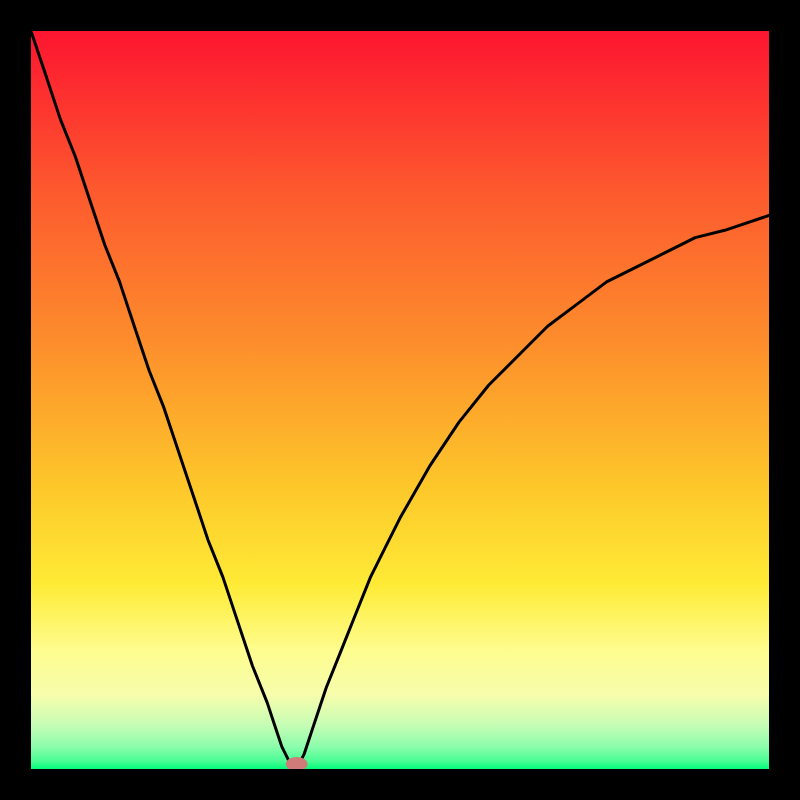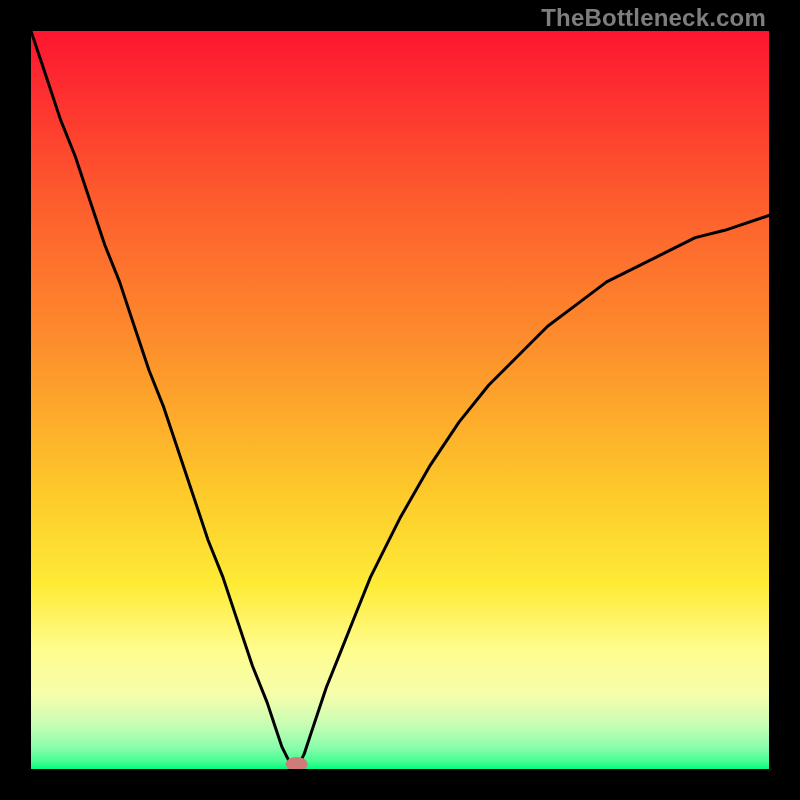--- a/index.html
+++ b/index.html
@@ -59,15 +59,14 @@
           <stop offset="99%" stop-color="#46fd92"></stop>
           <stop offset="100%" stop-color="#01fc7c"></stop>
         </linearGradient>
       </defs>
       <rect x="0" y="0" width="738" height="738" fill="url(#bg-grad)"></rect>
       <path id="curve-path" d="M0.0 0.0 L14.8 44.3 L29.5 88.6 L44.3 125.5 L59.0 169.7 L73.8 214.0 L88.6 250.9 L103.3 295.2 L118.1 339.5 L132.8 376.4 L147.6 420.7 L162.4 464.9 L177.1 509.2 L191.9 546.1 L206.6 590.4 L221.4 634.7 L236.2 671.6 L243.5 693.7 L250.9 715.9 L258.3 730.6 L265.7 738.0 L273.1 723.2 L280.4 701.1 L295.2 656.8 L310.0 619.9 L324.7 583.0 L339.5 546.1 L354.2 516.6 L369.0 487.1 L398.5 435.4 L428.0 391.1 L457.6 354.2 L487.1 324.7 L516.6 295.2 L546.1 273.1 L575.6 250.9 L605.2 236.2 L634.7 221.4 L664.2 206.6 L693.7 199.3 L738.0 184.5 " fill="none" stroke="#000" stroke-width="3" stroke-linejoin="round" stroke-linecap="round"></path>
       <ellipse id="marker-ellipse" cx="265.7" cy="733.0" rx="11" ry="7" fill="#cf7b79"></ellipse>
     </svg>
   </div>
 
-  <div class="watermark">TheBottleneck.com</div>
 
 </div>
 
 </body></html>

